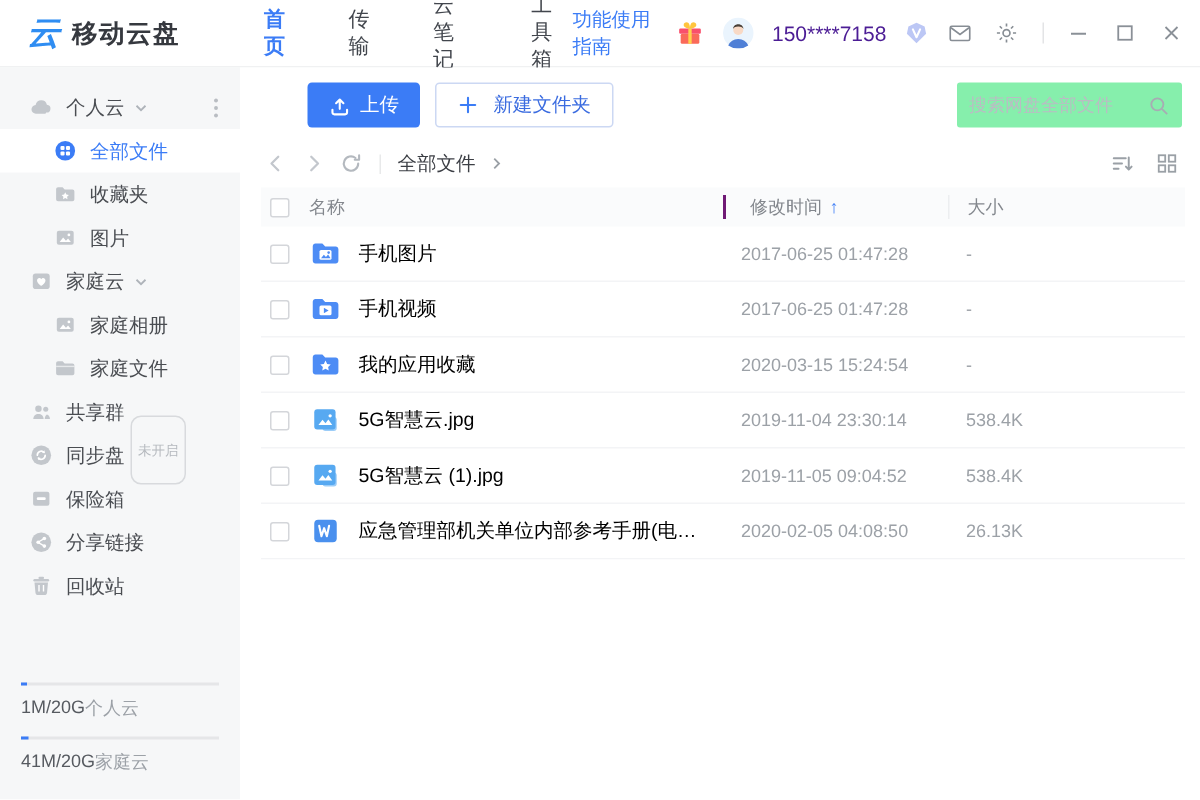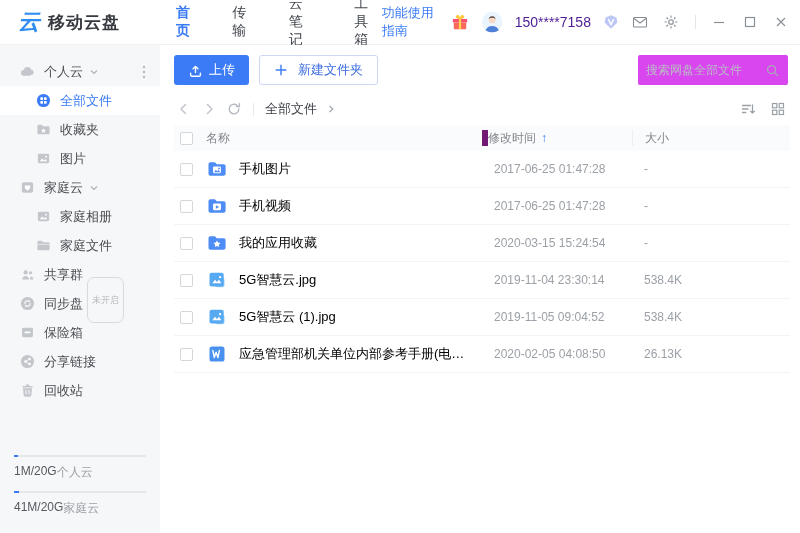--- a/index.html
+++ b/index.html
@@ -49,42 +49,42 @@
   .stor-bar { height:2px; background:#e5e6e8; margin-bottom:7px; position:relative; }
   .stor-fill { position:absolute; left:0; top:0; height:2px; background:#3b7cf6; }
   .stor-row { display:flex; font-size:12px; color:#565a60; }
   .stor-row .stor-label { color:#9ca1a7; }
 
   
   .main { flex:1; display:flex; flex-direction:column; background:#fff; min-width:0; }
   .toolbar { height:50px; flex:0 0 50px; display:flex; align-items:center; padding:0 12px 0 14px; gap:10px; }
   .btn-upload { height:30px; background:#3b7cf6; color:#fff; border:none; border-radius:3px;
     display:flex; align-items:center; gap:6px; padding:0 14px; font-size:13px; cursor:pointer;
-    font-family:inherit; }
+    font-family:inherit;margin-left:31px; }
   .btn-newfolder { height:30px; background:#fff; border:1px solid #ccd8f3; border-radius:3px;
     color:#3b6ce0; display:flex; align-items:center; gap:10px; padding:0 14px; font-size:13px;
     cursor:pointer; font-family:inherit; }
-  .search-box { margin-left:auto; width:150px; height:30px; background:#d946ef; border-radius:2px;
+  .search-box { margin-left:auto; width:150px; height:30px; background:#86efac; border-radius:2px;
     display:flex; align-items:center; padding:0 8px; }
   .search-box input { flex:1; min-width:0; border:none; outline:none; background:transparent;
     font-size:12px; color:#333; font-family:inherit; }
   .search-box input::placeholder { color:#b9bdc3; }
 
   .crumb-row { height:28px; flex:0 0 28px; display:flex; align-items:center; padding:0 14px 0 16px; gap:9px; }
   .crumb-icon { width:16px; height:16px; cursor:pointer; }
   .crumb-divider { width:1px; height:13px; background:#e8e9ea; margin:0 2px; }
   .crumb-current { font-size:13px; color:#3c3f45; cursor:pointer; }
   .crumb-caret { width:10px; height:10px; }
   .crumb-right { margin-left:auto; display:flex; align-items:center; gap:14px; }
   .view-icon { width:16px; height:16px; cursor:pointer; }
 
   .thead { height:26px; flex:0 0 26px; background:#fafbfc; margin:2px 10px 0 14px;
     display:flex; align-items:center; font-size:12px; color:#83878d; }
   .h-name { flex:1; display:flex; align-items:center; gap:13px; padding-left:6px; min-width:0; }
-  .h-time { width:150px; flex:0 0 150px; border-left:6px solid #701a75; padding-left:0; height:16px;
+  .h-time { width:150px; flex:0 0 150px; border-left:2px solid #701a75; padding-left:16px; height:16px;
     display:flex; align-items:center; gap:5px; }
   .h-size { width:158px; flex:0 0 158px; border-left:1px solid #eceef0; padding-left:12px; height:16px;
     display:flex; align-items:center; }
   .sort-arrow { color:#3b7cf6; font-size:12px; font-weight:bold; }
   .cb { width:13px; height:13px; border:1px solid #d4d6da; border-radius:2px; background:#fff;
     flex:0 0 13px; cursor:pointer; }
 
   .rows { margin:0 10px 0 14px; overflow:hidden; }
   .trow { height:37px; display:flex; align-items:center; border-bottom:1px solid #f3f4f6; cursor:pointer; }
   .trow .cb { margin-left:6px; }

